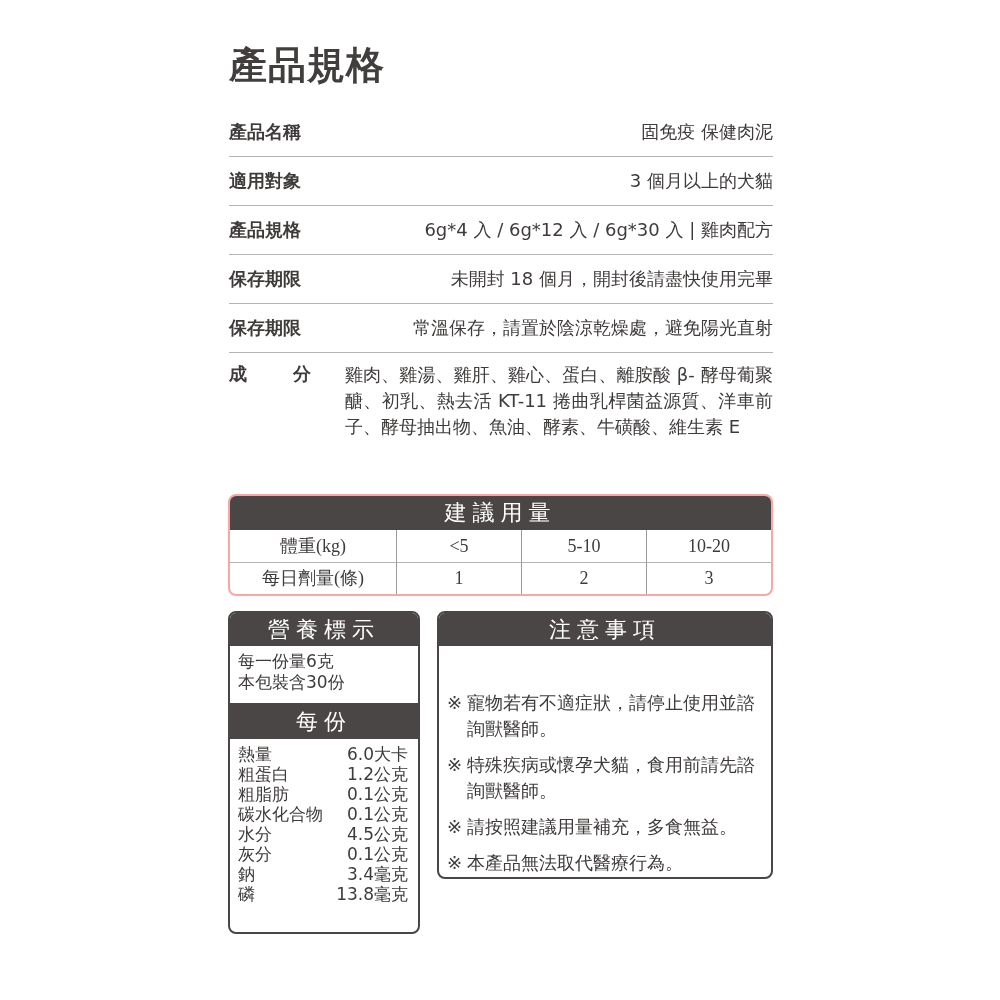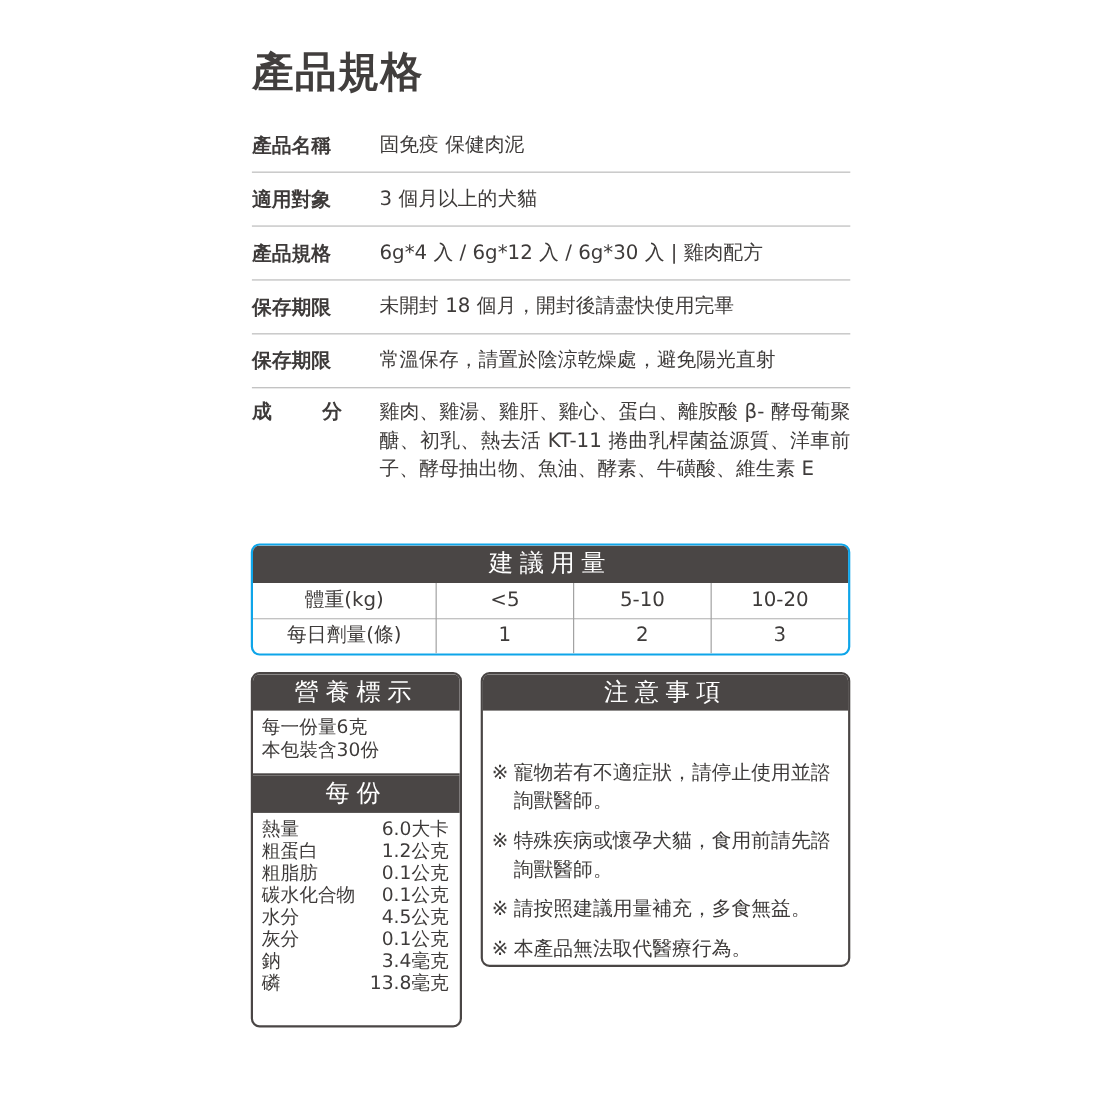--- a/index.html
+++ b/index.html
@@ -6,24 +6,24 @@
     html, body { width: 1000px; height: 1000px; background: #ffffff; }
     body { font-family: "DejaVu Sans", "Liberation Sans", sans-serif; color: #3e3b3a; position: relative; overflow: hidden; }
 
     .title { position: absolute; left: 229px; top: 40px; font-size: 38px; font-weight: bold; color: #413e3d; letter-spacing: 1px; }
 
     .spec-table { position: absolute; left: 229px; top: 108px; width: 544px; }
     .spec-row { display: flex; border-bottom: 1.5px solid #b5b5b5; height: 49px; align-items: center; }
     .spec-row.last { border-bottom: none; align-items: flex-start; height: auto; padding-top: 9px; }
     .spec-label { width: 116px; font-size: 18px; font-weight: bold; color: #3e3b3a; flex: none; }
     .spec-label.spread { display: flex; justify-content: space-between; width: 82px; margin-right: 34px; }
-    .spec-value { font-size: 18px; color: #3e3b3a; line-height: 26px; flex: 1; }
+    .spec-value { font-size: 18px; color: #3e3b3a; line-height: 26px; flex: 1; text-align: right; }
     .spec-value.para { text-align: justify; }
 
-    .dose { position: absolute; left: 228px; top: 494px; width: 545px; border: 2px solid #0ea5e9; border-radius: 8px; overflow: hidden; background: #fff; }
+    .dose { position: absolute; left: 228px; top: 494px; width: 545px; border: 2px solid #fca5a5; border-radius: 8px; overflow: hidden; background: #fff; font-family: Liberation Serif, serif; }
     .dose-head { background: #4a4645; color: #fff; text-align: center; font-size: 22px; letter-spacing: 6px; height: 34px; line-height: 34px; }
     .dose-row { display: flex; height: 32px; align-items: flex-end; }
     .dose-row + .dose-row { border-top: 1.5px solid #b5b5b5; }
     .dose-cell { flex: 1; text-align: center; font-size: 18px; line-height: 32px; border-left: 1.5px solid #9a9a9a; }
     .dose-cell.first { flex: none; width: 166px; border-left: none; }
 
     .nut { position: absolute; left: 228px; top: 611px; width: 192px; height: 323px; border: 2px solid #4a4645; border-radius: 8px; overflow: hidden; background: #fff; }
     .nut-head { background: #4a4645; color: #fff; text-align: center; font-size: 22px; letter-spacing: 6px; height: 33px; line-height: 33px; }
     .nut-serving { padding: 5px 0 0 8px; font-size: 17px; line-height: 21px; height: 59px; border-bottom: 2px solid #4a4645; }
     .nut-sub { background: #4a4645; color: #fff; text-align: center; font-size: 22px; letter-spacing: 6px; height: 34px; line-height: 34px; }

